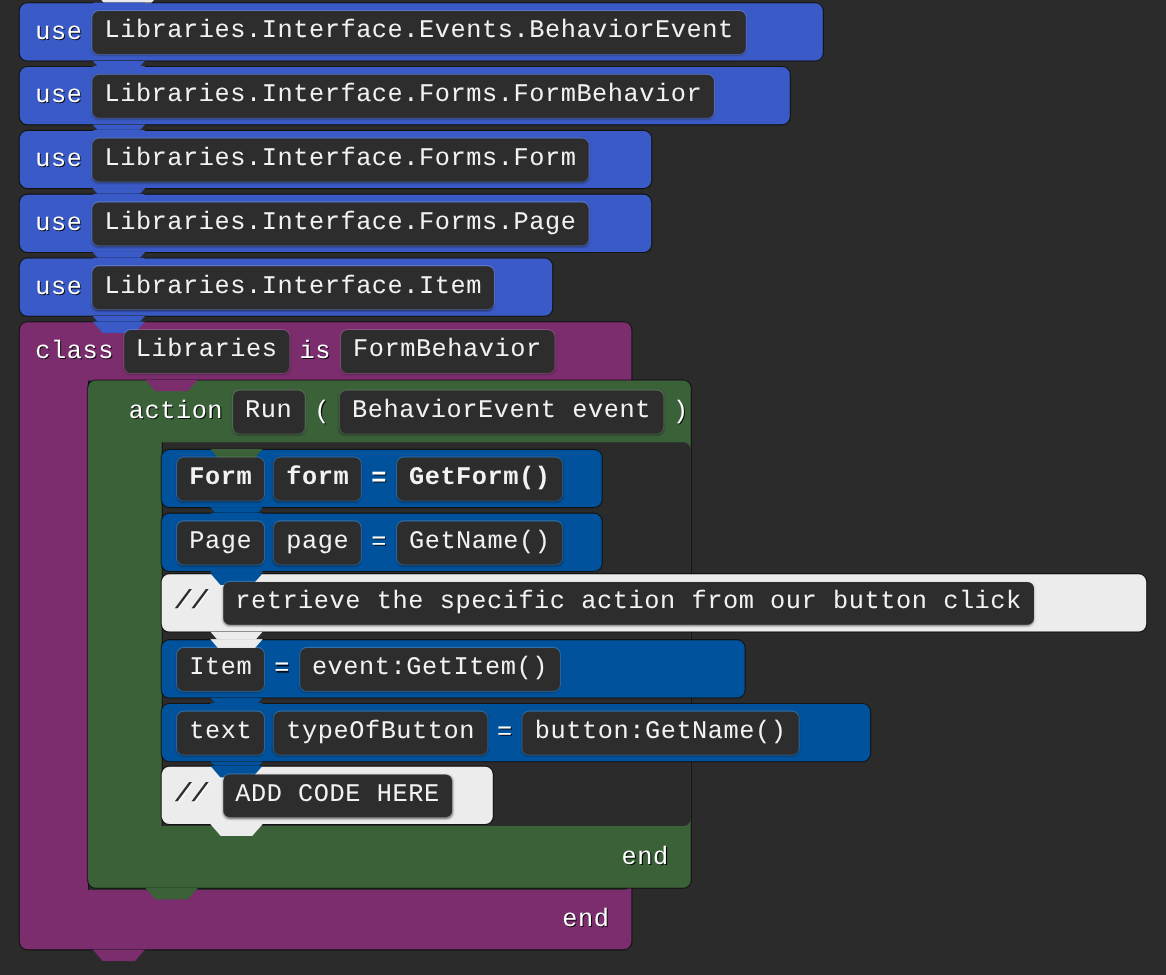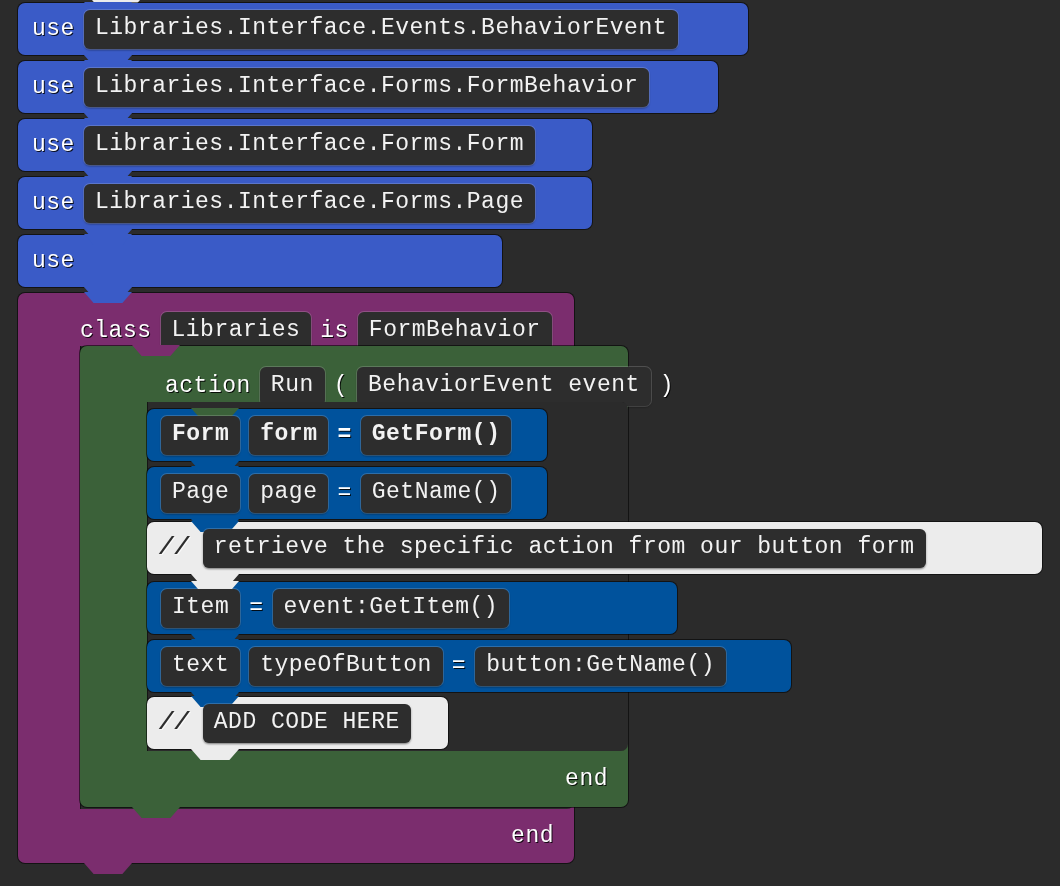--- a/index.html
+++ b/index.html
@@ -116,29 +116,28 @@
 
   
   .container {
     position: absolute;
     box-sizing: border-box;
     border-radius: 7px;
     box-shadow: 0 0 0 1px rgba(0,0,0,0.55);
   }
   .container .head {
     position: absolute;
-    left: 0; top: 12px;
+    left: 0; top: 0;
     width: 100%;
     display: flex;
     align-items: center;
     gap: 9px;
     padding: 0 14px;
     box-sizing: border-box;
     white-space: nowrap;
-    margin-left: 48px;
   }
   .container .foot {
     position: absolute;
     left: 0;
     width: 100%;
     display: flex;
     align-items: center;
     padding: 0 20px;
     box-sizing: border-box;
     justify-content: flex-end;
@@ -211,20 +210,21 @@
 
   <div class="blk c-use" style="left:18px; top:235px; width:484px; height:52px;">
     <div class="notch-top">
         <i></i>
       </div>
     <div class="tab-bot" style="background:#2b2b2b;">
         <i></i>
       </div>
     <div class="row">
       <span class="kw">use</span>
+      <span class="fld">Libraries.Interface.Item</span>
     </div>
   </div>
 
   <div class="container c-class" style="left:18px; top:293px; width:556px; height:570px;">
 
     <div class="notch-top">
         <i style="background:#3a5bc7;"></i>
       </div>
     <div class="tab-bot">
         <i></i>
@@ -299,21 +299,21 @@
 
   <div class="blk c-comment" style="left:147px; top:522px; width:895px; height:52px;">
     <div class="notch-top" style="left:44px;">
         <i style="background:#00529c;"></i>
       </div>
     <div class="tab-bot" style="left:44px;">
         <i></i>
       </div>
     <div class="row" style="gap:13px; padding:0 12px;">
       <span class="slashes">//</span>
-      <span class="fld">retrieve the specific action from our button form</span>
+      <span class="fld">retrieve the specific action from our button click</span>
     </div>
   </div>
 
   <div class="blk c-assign" style="left:147px; top:582px; width:530px; height:52px;">
     <div class="notch-top" style="left:44px;">
         <i style="background:#ececec;"></i>
       </div>
     <div class="tab-bot" style="left:44px;">
         <i></i>
       </div>

